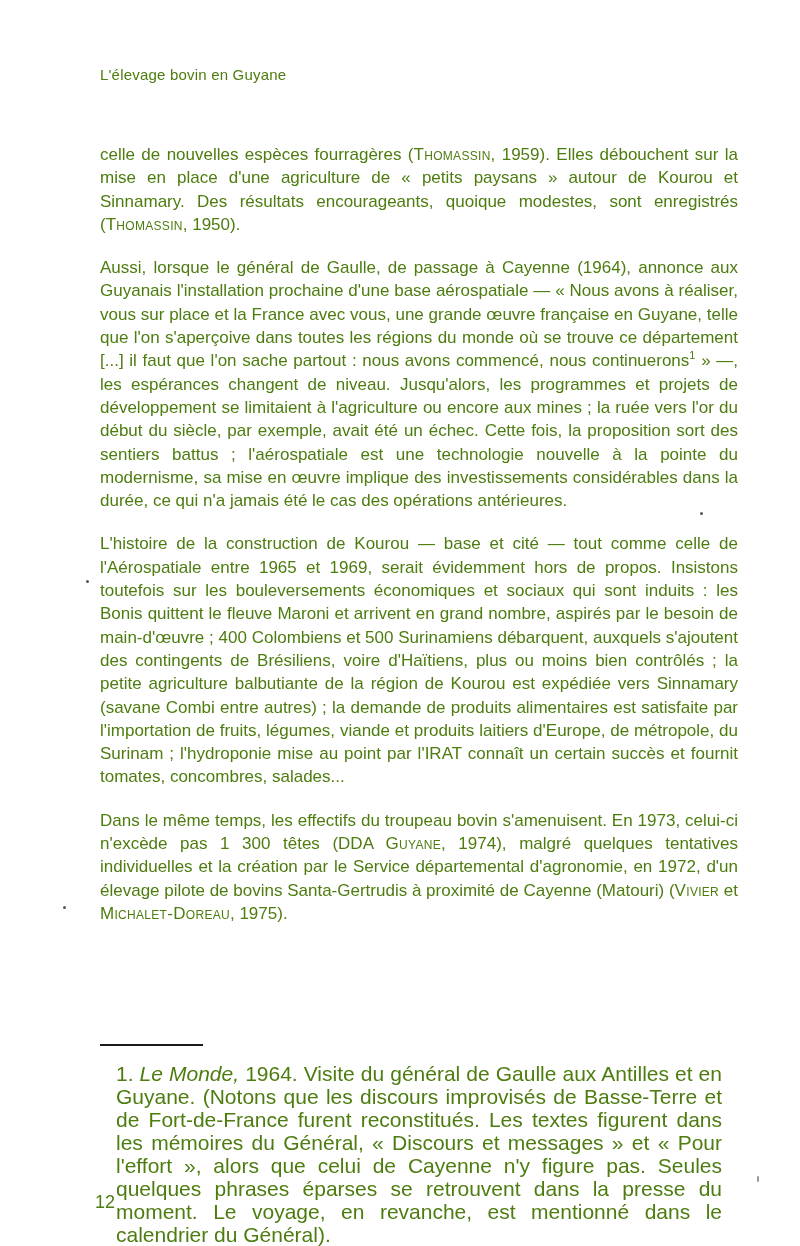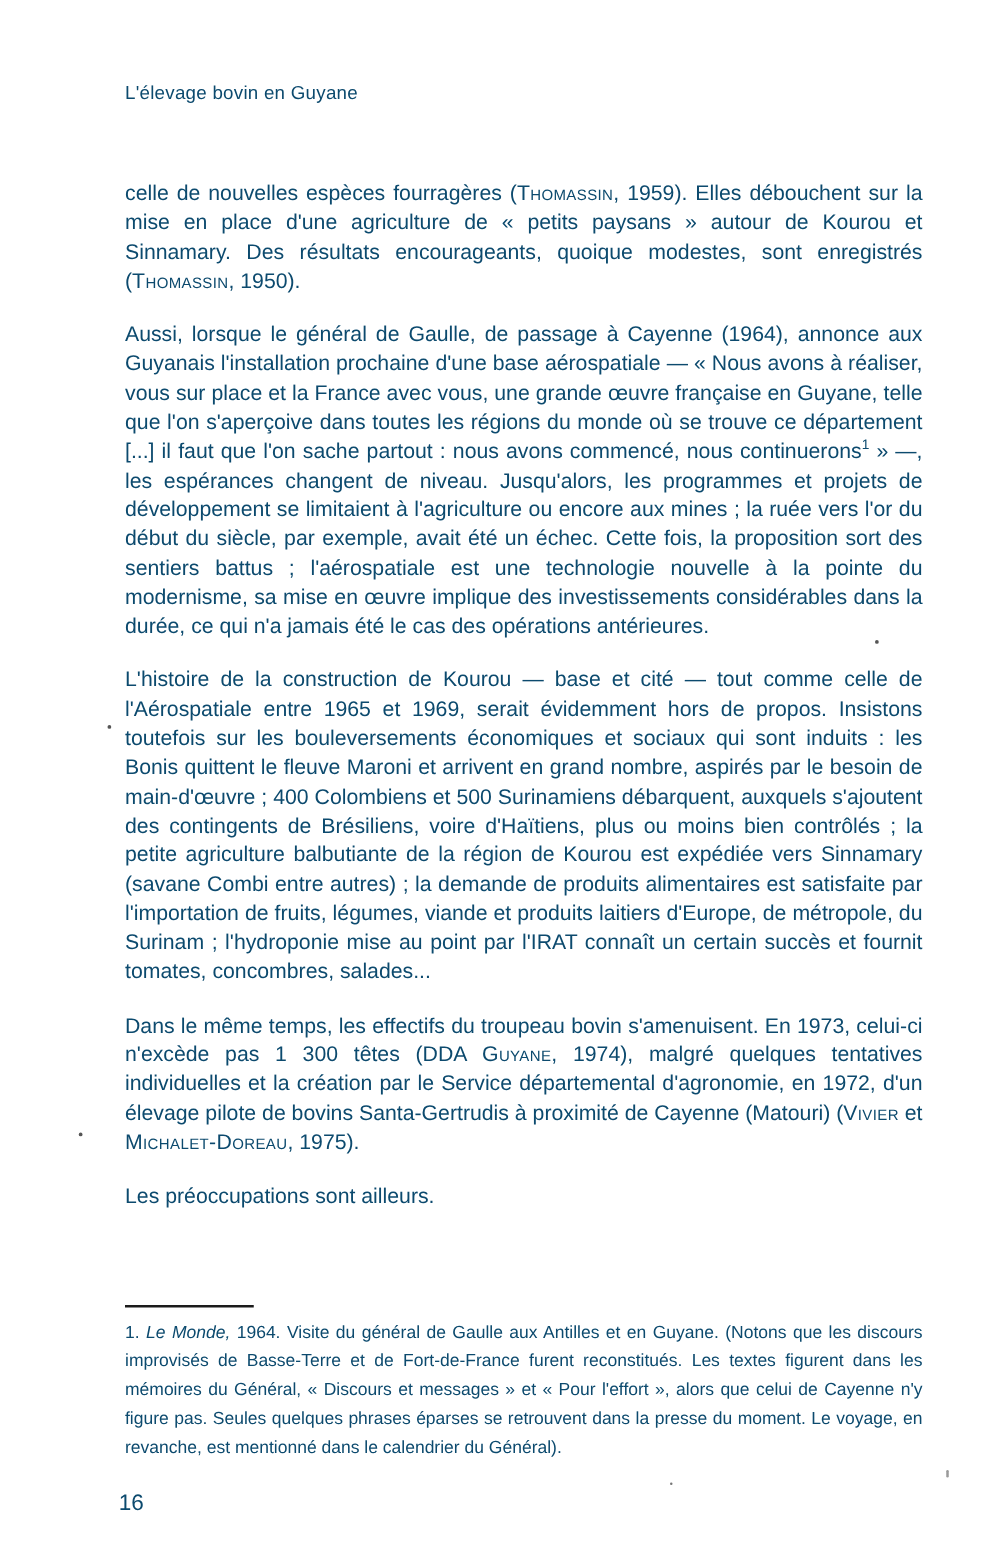--- a/index.html
+++ b/index.html
@@ -5,21 +5,21 @@
   html, body {
     margin: 0;
     padding: 0;
     background: #ffffff;
   }
   .page {
     position: relative;
     width: 800px;
     height: 1246px;
     background: #ffffff;
-    color: #0c4a6e;
+    color: #4d7c0f;
     font-family: "Liberation Sans", sans-serif;
     overflow: hidden;
   }
   .running-header {
     position: absolute;
     left: 100px;
     top: 66px;
     font-size: 15px;
     letter-spacing: 0.2px;
   }
@@ -53,22 +53,22 @@
     top: 1044px;
     width: 638px;
   }
   .footnote-rule {
     width: 103px;
     height: 0;
     border-top: 2px solid #1b1b1b;
     margin: 0 0 8px 0;
   }
   .footnote {
-    margin: 0;
-    font-size: 14px;
+    margin: 16px;
+    font-size: 21px;
     line-height: 23px;
     text-align: justify;
   }
   .page-number {
     position: absolute;
     left: 95px;
     top: 1192px;
     font-size: 18px;
   }
   .speck {
@@ -87,29 +87,28 @@
 
 <div class="page">
 
   <div class="running-header">L'élevage bovin en Guyane</div>
 
   <main class="body-text">
     <p class="para"><span>celle de nouvelles espèces fourragères (</span><span class="seg-sc">Thomassin</span><span>, 1959). Elles débouchent sur la mise en place d'une agriculture de «&nbsp;petits paysans&nbsp;» autour de Kourou et Sinnamary. Des résultats encourageants, quoique modestes, sont enregistrés (</span><span class="seg-sc">Thomassin</span><span>, 1950).</span></p>
     <p class="para"><span>Aussi, lorsque le général de Gaulle, de passage à Cayenne (1964), annonce aux Guyanais l'installation prochaine d'une base aérospatiale — «&nbsp;Nous avons à réaliser, vous sur place et la France avec vous, une grande œuvre française en Guyane, telle que l'on s'aperçoive dans toutes les régions du monde où se trouve ce département [...] il faut que l'on sache partout&nbsp;: nous avons commencé, nous continuerons</span><span class="seg-sup">1</span><span>&nbsp;» —, les espérances changent de niveau. Jusqu'alors, les programmes et projets de développement se limitaient à l'agriculture ou encore aux mines&nbsp;; la ruée vers l'or du début du siècle, par exemple, avait été un échec. Cette fois, la proposition sort des sentiers battus&nbsp;; l'aérospatiale est une technologie nouvelle à la pointe du modernisme, sa mise en œuvre implique des investissements considérables dans la durée, ce qui n'a jamais été le cas des opérations antérieures.</span></p>
     <p class="para"><span>L'histoire de la construction de Kourou — base et cité — tout comme celle de l'Aérospatiale entre 1965 et 1969, serait évidemment hors de propos. Insistons toutefois sur les bouleversements économiques et sociaux qui sont induits&nbsp;: les Bonis quittent le fleuve Maroni et arrivent en grand nombre, aspirés par le besoin de main-d'œuvre&nbsp;; 400 Colombiens et 500 Surinamiens débarquent, auxquels s'ajoutent des contingents de Brésiliens, voire d'Haïtiens, plus ou moins bien contrôlés&nbsp;; la petite agriculture balbutiante de la région de Kourou est expédiée vers Sinnamary (savane Combi entre autres)&nbsp;; la demande de produits alimentaires est satisfaite par l'importation de fruits, légumes, viande et produits laitiers d'Europe, de métropole, du Surinam&nbsp;; l'hydroponie mise au point par l'IRAT connaît un certain succès et fournit tomates, concombres, salades...</span></p>
     <p class="para"><span>Dans le même temps, les effectifs du troupeau bovin s'amenuisent. En 1973, celui-ci n'excède pas 1&nbsp;300 têtes (DDA </span><span class="seg-sc">Guyane</span><span>, 1974), malgré quelques tentatives individuelles et la création par le Service départemental d'agronomie, en 1972, d'un élevage pilote de bovins Santa-Gertrudis à proximité de Cayenne (Matouri) (</span><span class="seg-sc">Vivier</span><span> et </span><span class="seg-sc">Michalet-Doreau</span><span>, 1975).</span></p>
-    <p class="para"><span>Les préoccupations sont ailleurs.</span></p>
   </main>
 
   <div class="footnote-block">
     <div class="footnote-rule"></div>
     <p class="footnote"><span>1. </span><span class="seg-i">Le Monde,</span><span> 1964. Visite du général de Gaulle aux Antilles et en Guyane. (Notons que les discours improvisés de Basse-Terre et de Fort-de-France furent reconstitués. Les textes figurent dans les mémoires du Général, «&nbsp;Discours et messages&nbsp;» et «&nbsp;Pour l'effort&nbsp;», alors que celui de Cayenne n'y figure pas. Seules quelques phrases éparses se retrouvent dans la presse du moment. Le voyage, en revanche, est mentionné dans le calendrier du Général).</span></p>
   </div>
 
-  <div class="page-number">16</div>
+  <div class="page-number">12</div>
 
   <div class="speck s1"></div>
   <div class="speck s2"></div>
   <div class="speck s3"></div>
   <div class="speck s4"></div>
   <div class="speck s5"></div>
 
 </div>
 
 </body></html>

